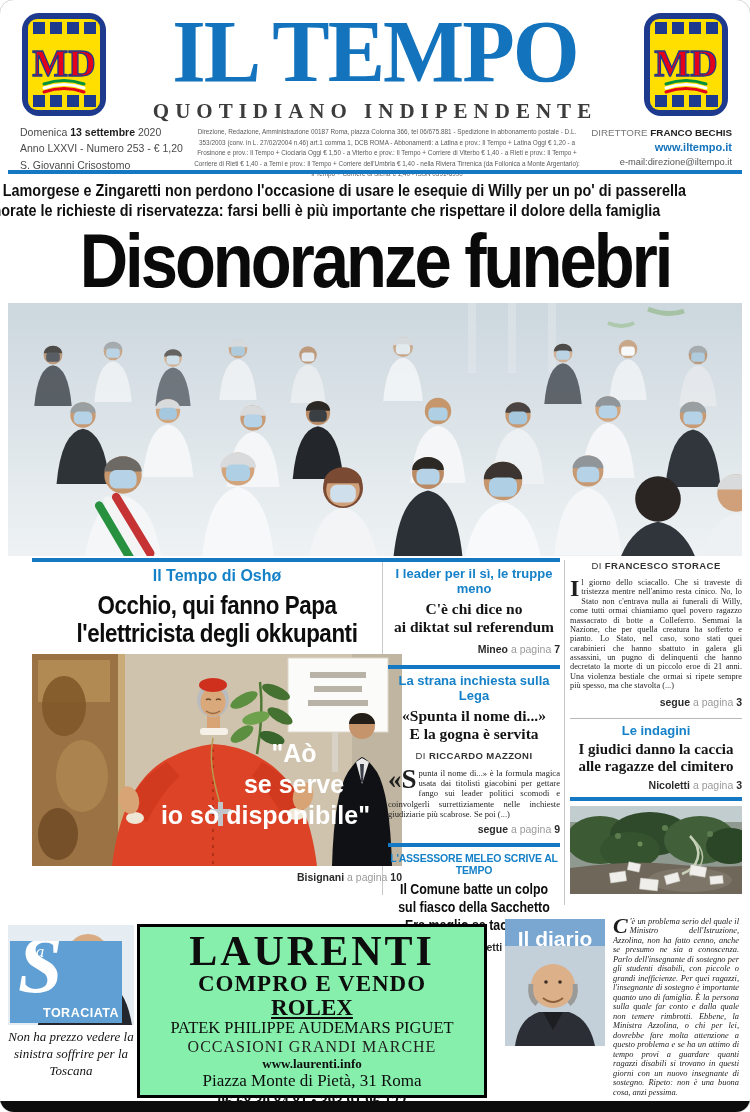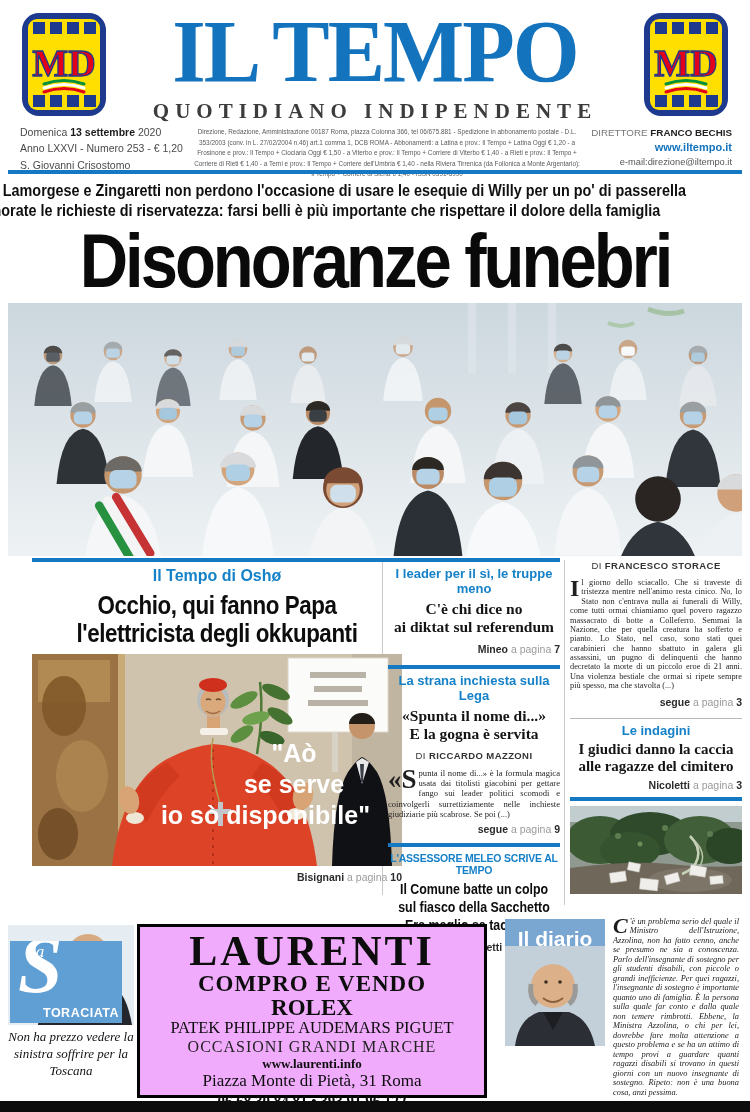--- a/index.html
+++ b/index.html
@@ -1,17 +1,17 @@
 <!DOCTYPE html>
 <html><head>
 <meta charset="utf-8">
 <style>
   html,body{margin:0;padding:0;background:#ffffff;}
   .page{position:relative;width:750px;height:1112px;background:#fff;overflow:hidden;
-        outline:1px solid #d6d6d6;font-family:"Liberation Sans",sans-serif;}
+        outline:1px solid #d6d6d6;font-family:"Liberation Sans",sans-serif;border-radius:14px;}
   .abs{position:absolute;}
 
   
   .masthead{left:115px;top:6px;width:520px;text-align:center;
     font-family:"Liberation Serif",serif;font-weight:bold;font-size:86px;line-height:1.02;
     color:#1373bd;letter-spacing:-2px;transform:scaleY(1.04);transform-origin:top;}
   .subtitle{left:0;top:99px;width:750px;text-align:center;
     font-family:"Liberation Serif",serif;font-weight:bold;font-size:21px;
     letter-spacing:6px;color:#3c3c3c;}
   .issue{left:20px;top:124px;width:175px;font-size:10.5px;line-height:1.55;color:#4a4a4a;}
@@ -73,26 +73,26 @@
   .stor-la{position:absolute;left:21px;top:1px;color:#fff;font-style:italic;
     font-family:"Liberation Serif",serif;font-size:17px;}
   .stor-s{position:absolute;left:8px;top:-16px;color:#fff;font-weight:bold;font-style:italic;
     font-family:"Liberation Serif",serif;font-size:80px;line-height:1;}
   .stor-word{position:absolute;right:3px;bottom:3px;color:#fff;font-weight:bold;
     font-size:12.5px;letter-spacing:0.5px;}
   .stor-quote{position:absolute;left:0;top:104px;width:126px;text-align:center;
     font-style:italic;font-family:Liberation Serif, serif;font-size:13px;
     line-height:1.3;color:#111;}
 
-  .laurenti{left:137px;top:924px;width:350px;height:174px;background:#f0abfc;
+  .laurenti{left:137px;top:924px;width:350px;height:174px;background:#86efac;
     border:3px solid #000;box-sizing:border-box;text-align:center;
     font-family:"Liberation Serif",serif;color:#0d0d0d;}
   .ad-brand{font-size:42px;font-weight:bold;letter-spacing:3px;line-height:1;margin-top:3px;}
   .ad-l1{font-size:23px;font-weight:bold;line-height:1.05;letter-spacing:1px;}
-  .ad-l2{font-size:23px;font-weight:bold;line-height:1.0;}
+  .ad-l2{font-size:23px;font-weight:bold;line-height:1.0;text-decoration:underline;}
   .ad-l3{font-size:16.5px;font-weight:normal;line-height:1.15;}
   .ad-l4{font-size:16px;line-height:1.1;letter-spacing:1px;color:#222;}
   .ad-site{font-size:13px;font-weight:bold;line-height:1.2;}
   .ad-addr{font-size:17px;line-height:1.2;text-align:center;}
   .ad-phones{font-size:15px;font-weight:bold;line-height:1.25;}
 
   .diario{left:497px;top:915px;width:245px;height:183px;}
   .diario-box{position:absolute;left:8px;top:4px;width:100px;height:127px;background:#7aa6d2;}
   .diario-title{text-align:center;color:#fff;font-weight:bold;font-size:21px;margin-top:8px;}
   .diario-author{text-align:center;color:#fff;font-weight:bold;font-size:8px;margin-top:6px;}

